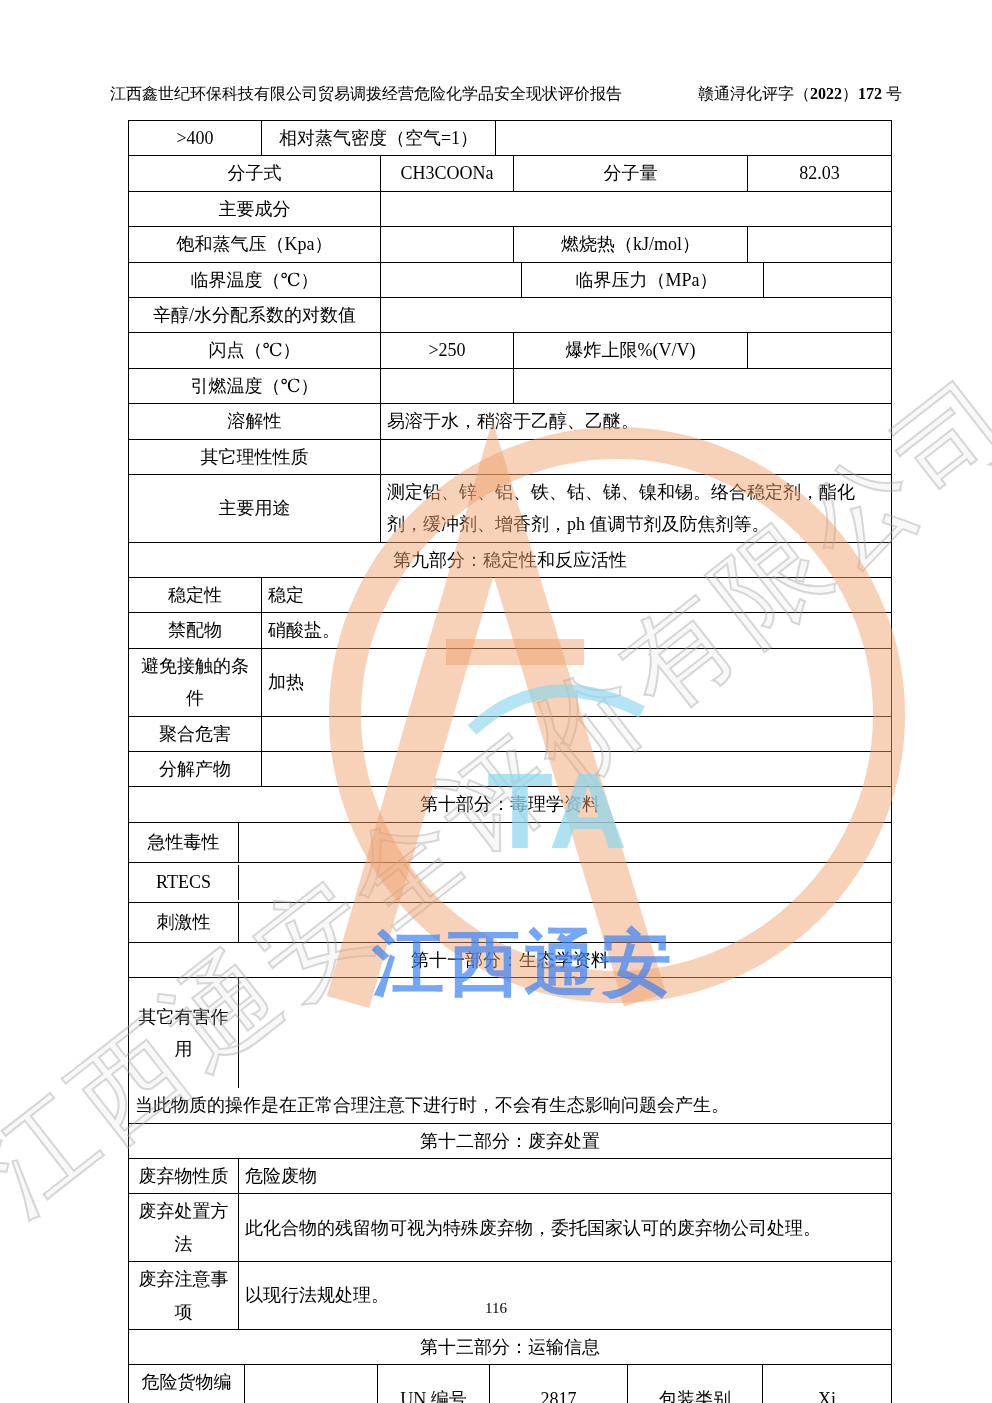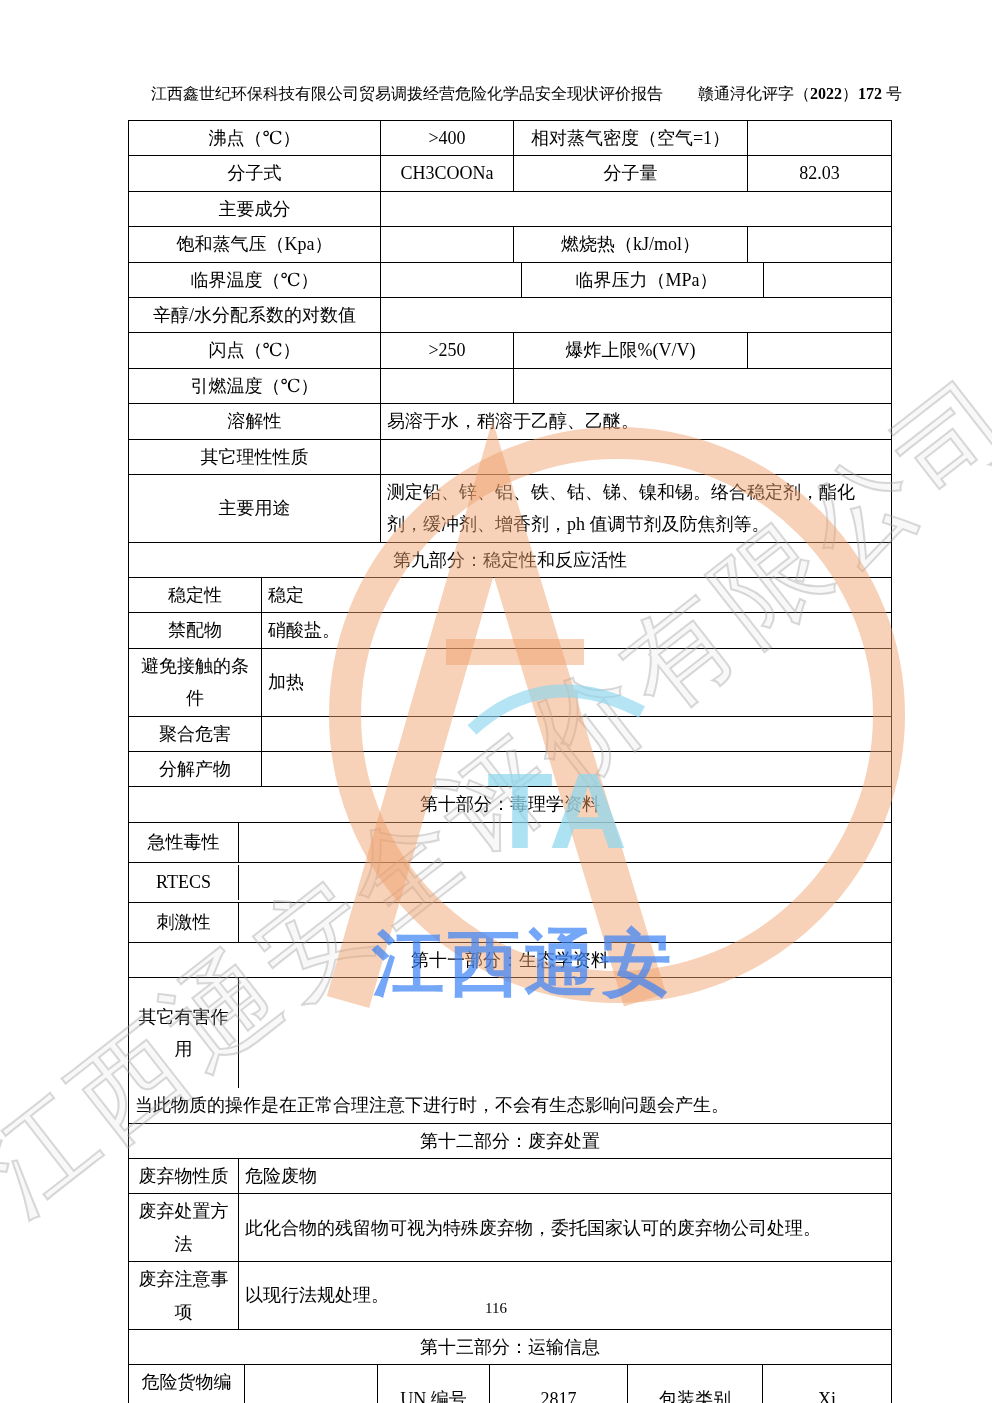--- a/index.html
+++ b/index.html
@@ -2,21 +2,21 @@
 <html><head>
 <meta charset="utf-8">
 <style>
   html,body{margin:0;padding:0;}
   body{
     width:992px;height:1403px;position:relative;overflow:hidden;background:#ffffff;
     font-family:"Liberation Serif","DejaVu Serif",serif;color:#000;
   }
   
   .hdr{position:absolute;left:110px;right:90px;top:84px;display:flex;
-       justify-content:space-between;align-items:flex-end;font-size:16px;margin-left:41px;}
+       justify-content:space-between;align-items:flex-end;font-size:16px;}
   .hdr .b{font-weight:bold;}
   
   .tbl{position:absolute;left:128px;top:120px;width:764px;border:1px solid #000;
        box-sizing:border-box;background:transparent;z-index:2;}
   .row{display:flex;border-bottom:1px solid #000;box-sizing:border-box;}
   .row:last-child{border-bottom:none;}
   .cell{box-sizing:border-box;border-right:1px solid #000;display:flex;align-items:center;
         justify-content:center;text-align:center;font-size:18px;line-height:1.8;
         padding:1px 4px;overflow:hidden;}
   .cell:last-child{border-right:none;flex:1 1 auto;}
@@ -43,21 +43,20 @@
 </head>
 <body>
 
 <div class="hdr">
   <span>江西鑫世纪环保科技有限公司贸易调拨经营危险化学品安全现状评价报告</span>
   <span><span>赣通浔化评字（</span><span class="b">2022</span><span>）</span><span class="b">172</span><span> 号</span></span>
 </div>
 
 <div class="tbl" id="msds-table">
     <div class="row" style="min-height: 34px;">
-      <div class="cell" style="width: 252px; flex: 0 0 252px;">沸点（℃）</div>
       <div class="cell" style="width: 133px; flex: 0 0 133px;">&gt;400</div>
       <div class="cell" style="width: 234px; flex: 0 0 234px;">相对蒸气密度（空气=1）</div>
       <div class="cell" style="width: 145px; flex: 1 1 auto;"></div>
     </div>
     <div class="row" style="min-height: 34px;">
       <div class="cell" style="width: 252px; flex: 0 0 252px;">分子式</div>
       <div class="cell" style="width: 133px; flex: 0 0 133px;">CH3COONa</div>
       <div class="cell" style="width: 234px; flex: 0 0 234px;">分子量</div>
       <div class="cell" style="width: 145px; flex: 1 1 auto;">82.03</div>
     </div>

